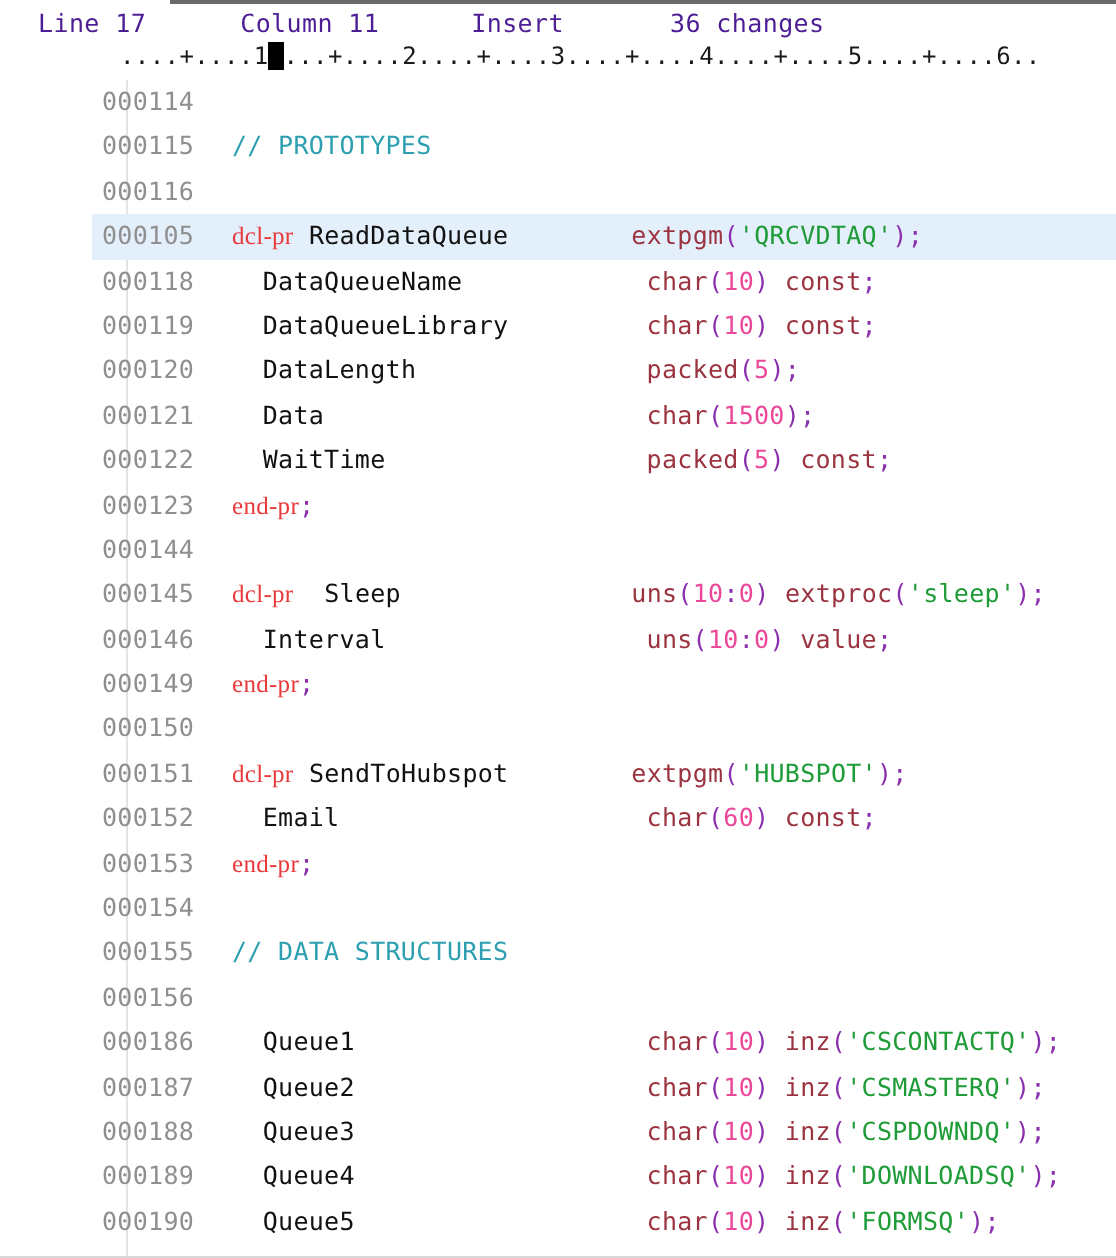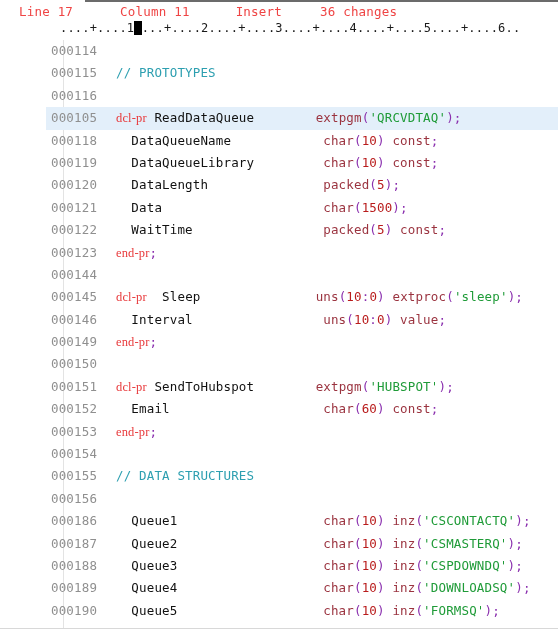--- a/index.html
+++ b/index.html
@@ -37,27 +37,27 @@
     position: absolute;
     left: 0;
     top: 2px;
     width: 511px;
     height: 18px;
     display: flex;
     align-items: center;
     white-space: pre;
     font-size: 12.5px;
     letter-spacing: 0.2px;
-    color: #ef4444;
+    color: #4c1d95;
   }
   .statusbar .sb-cell { display: inline-block; }
   .sb-line   { margin-left: 19px; }
   .sb-col    { margin-left: 47px; }
   .sb-mode   { margin-left: 46px; }
-  .sb-chg    { margin-left: 38px; }
+  .sb-chg    { margin-left: 53px; }
 
   
   .ruler {
     position: absolute;
     left: 0;
     top: 21px;
     width: 452px;
     height: 19px;
     white-space: pre;
     font-size: 12px;
@@ -108,21 +108,21 @@
     display: inline-block;
     padding-left: 12px;
   }
 
   
   .t-kw      { color: #e8393b; font-family: Liberation Serif, serif; }        
   .t-name    { color: #111111; }        
   .t-comment { color: #2d9fb0; }        
   .t-builtin { color: #9b3440; }        
   .t-punc    { color: #8a2fae; }        
-  .t-num     { color: #b91c1c; }        
+  .t-num     { color: #ec4899; }        
   .t-str     { color: #1f9b38; }        
 
   
   .bottom-rule {
     position: absolute;
     left: 0;
     bottom: 0;
     width: 558px;
     height: 1px;
     background: #d8d8d8;

